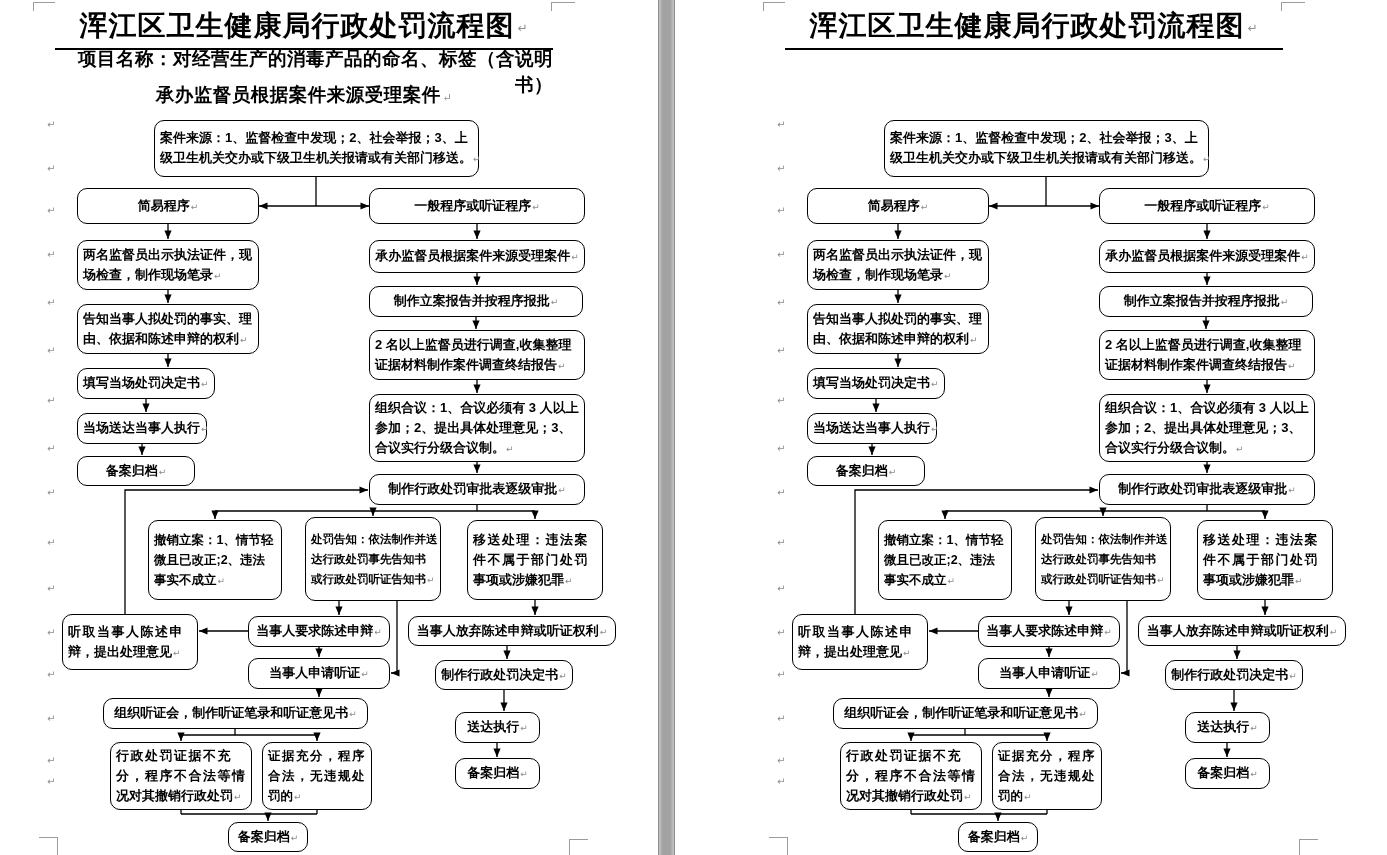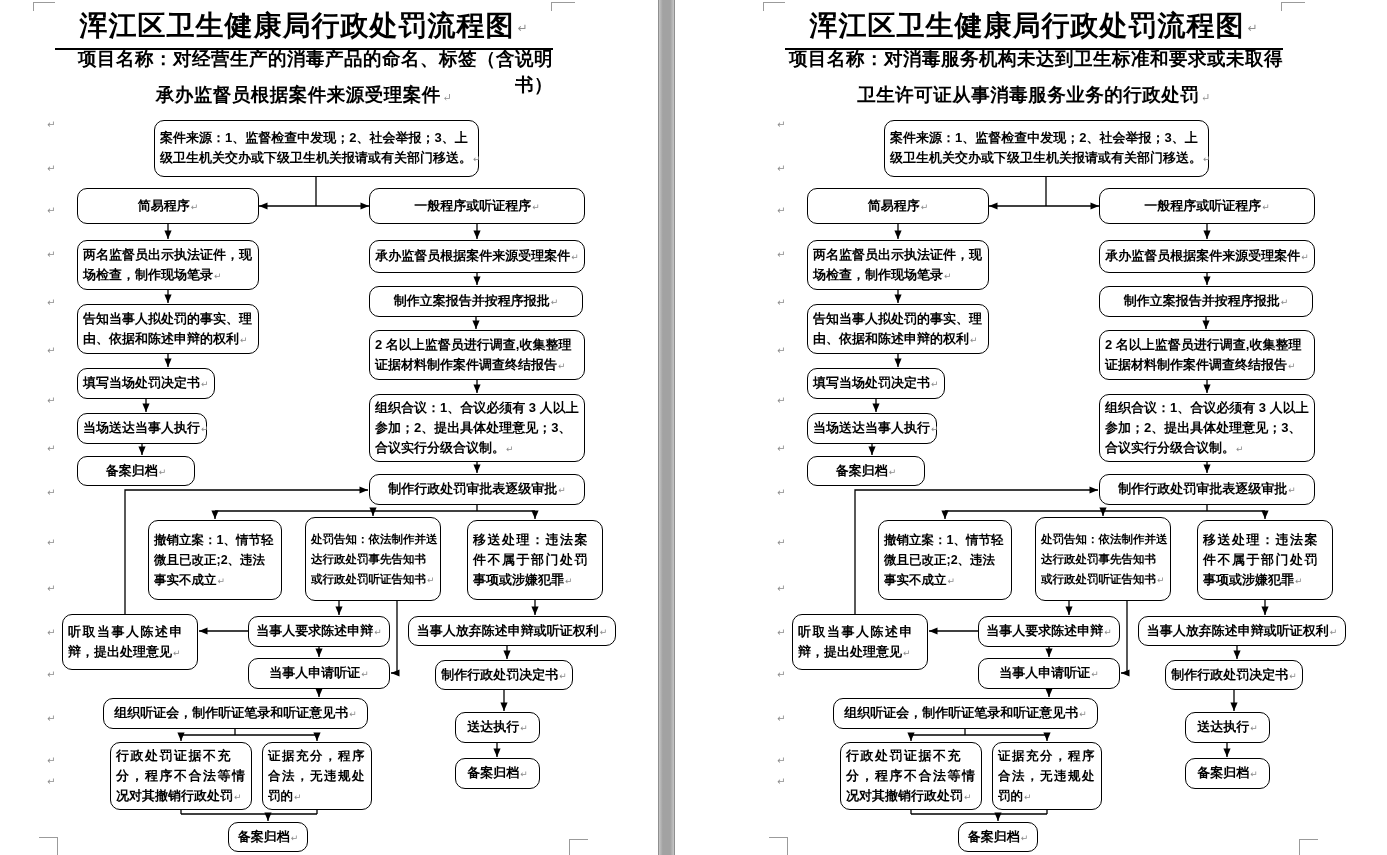--- a/index.html
+++ b/index.html
@@ -245,22 +245,20 @@
   <div class="page-divider"></div>
 
   <section class="page page-right">
     <div class="content">
       <div class="cmark cm-tl"></div>
       <div class="cmark cm-tr"></div>
       <div class="cmark cm-bl"></div>
       <div class="cmark cm-br"></div>
       <h1 class="doc-title">浑江区卫生健康局行政处罚流程图</h1>
       <div class="title-rule"></div>
-      <p class="proj proj-line1"><span>项目名称：</span><span>对消毒服务机构未达到卫生标准和要求或未取得</span></p>
-      <p class="proj proj-line2">卫生许可证从事消毒服务业务的行政处罚</p>
       <div class="fc-canvas">
           <svg width="565" height="855">
             <polyline points="261,177 261,206" fill="none" stroke="#000" stroke-width="1.3"></polyline>
             <polyline points="204,206 314,206" fill="none" stroke="#000" stroke-width="1.3"></polyline>
             <polygon points="314,206 305.5,209.6 305.5,202.4" fill="#000"></polygon>
             <polygon points="204,206 212.5,202.4 212.5,209.6" fill="#000"></polygon>
             <polyline points="113,224 113,239" fill="none" stroke="#000" stroke-width="1.3"></polyline>
             <polygon points="113,239 109.4,230.5 116.6,230.5" fill="#000"></polygon>
             <polyline points="113,290 113,303" fill="none" stroke="#000" stroke-width="1.3"></polyline>
             <polygon points="113,303 109.4,294.5 116.6,294.5" fill="#000"></polygon>

